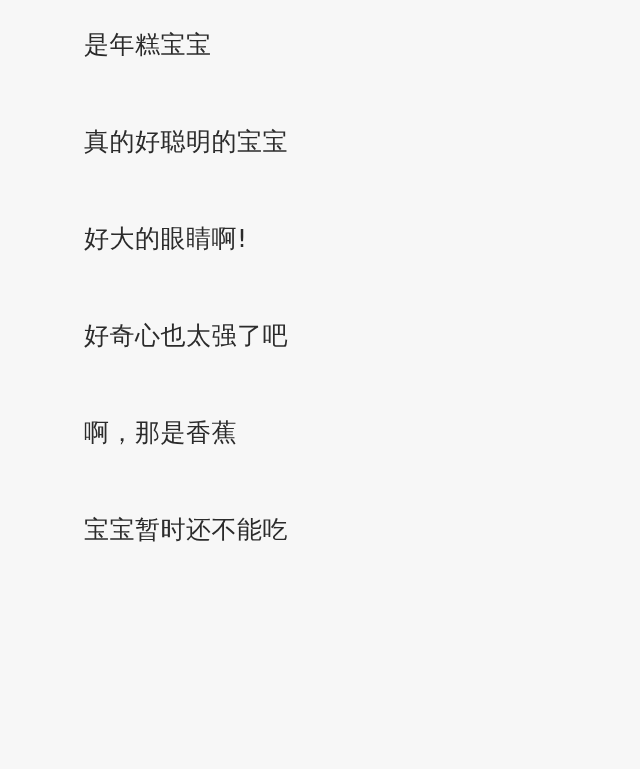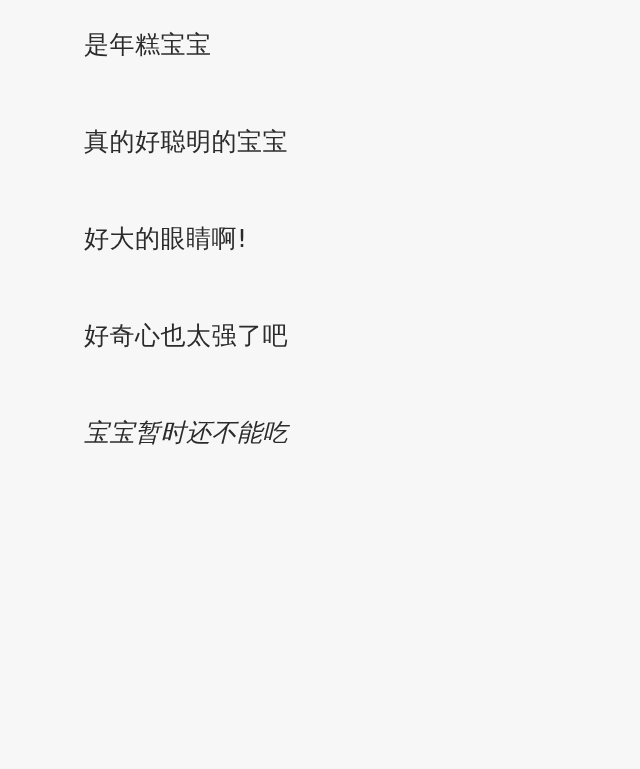--- a/index.html
+++ b/index.html
@@ -23,25 +23,25 @@
   .line {
     font-size: 25px;
     line-height: 1.2;
     color: #2b2b2b;
     letter-spacing: 0.5px;
     margin: 0 0 67px 0;
     white-space: pre;
   }
   .line:last-child {
     margin-bottom: 8px;
-    font-style: italic;
   }
 </style>
 </head>
 <body>
 
 <div class="page">
   <p class="line">是年糕宝宝</p>
   <p class="line">真的好聪明的宝宝</p>
   <p class="line">好大的眼睛啊!</p>
   <p class="line">好奇心也太强了吧</p>
+  <p class="line">啊，那是香蕉</p>
   <p class="line">宝宝暂时还不能吃</p>
 </div>
 
 </body></html>

